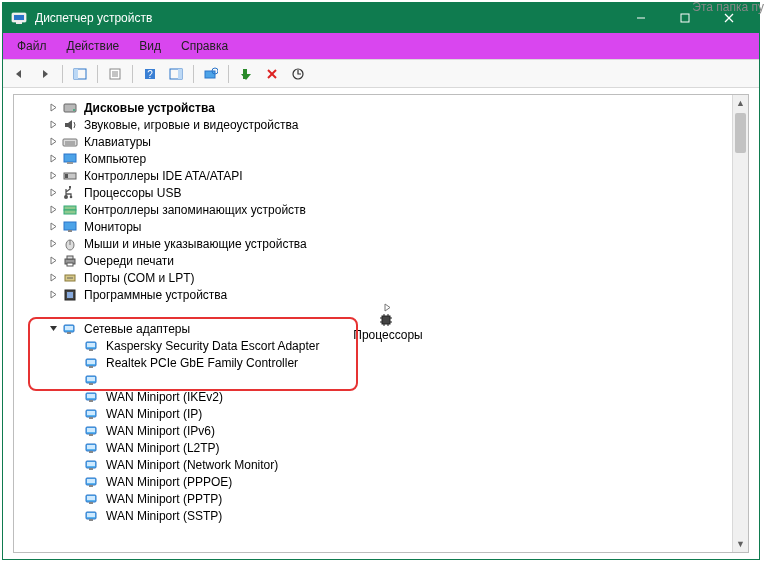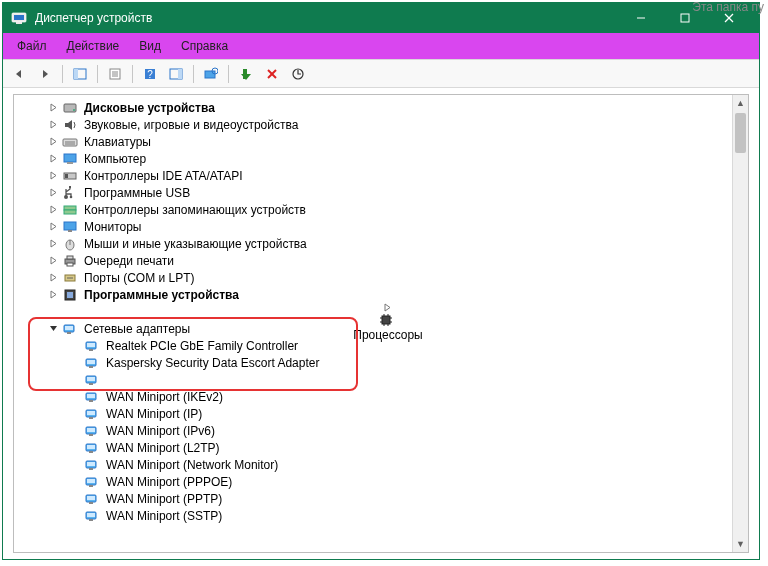--- a/index.html
+++ b/index.html
@@ -244,21 +244,21 @@
               </svg>
             </span>
             <span class="nicon">
               <svg width="16" height="16">
                 <circle cx="4" cy="12" r="2" fill="#555"></circle>
                 <path d="M4 12 L4 4 M4 7 L8 4 L8 2 M4 9 L9 9 L9 12" fill="none" stroke="#555" stroke-width="1.3"></path>
                 <rect x="7" y="1" width="2" height="2" fill="#555"></rect>
                 <circle cx="9" cy="12" r="1.3" fill="#555"></circle>
               </svg>
             </span>
-            <span class="label">Программные USB</span>
+            <span class="label">Процессоры USB</span>
           </div>
           <div class="node" style="padding-left: 30px;">
             <span class="expander">
               <svg width="9" height="9">
                 <path d="M2 1 L7 4.5 L2 8 Z" fill="none" stroke="#777" stroke-width="1"></path>
               </svg>
             </span>
             <span class="nicon">
               <svg width="16" height="16">
                 <rect x="2" y="4" width="12" height="4" fill="#8fc98f" stroke="#3a7"></rect>
@@ -319,21 +319,21 @@
             <span class="nicon">
               <svg width="16" height="16">
                 <rect x="3" y="5" width="10" height="6" fill="#d6c88a" stroke="#8a7a3a"></rect>
                 <circle cx="6" cy="8" r="0.8" fill="#555"></circle>
                 <circle cx="8" cy="8" r="0.8" fill="#555"></circle>
                 <circle cx="10" cy="8" r="0.8" fill="#555"></circle>
               </svg>
             </span>
             <span class="label">Порты (COM и LPT)</span>
           </div>
-          <div class="node" style="padding-left: 30px; font-weight: bold;">
+          <div class="node" style="padding-left: 30px;">
             <span class="expander">
               <svg width="9" height="9">
                 <path d="M2 1 L7 4.5 L2 8 Z" fill="none" stroke="#777" stroke-width="1"></path>
               </svg>
             </span>
             <span class="nicon">
               <svg width="16" height="16">
                 <rect x="3" y="3" width="10" height="10" fill="#444" stroke="#222"></rect>
                 <rect x="5" y="5" width="6" height="6" fill="#8ad"></rect>
               </svg>
@@ -378,32 +378,32 @@
           </div>
           <div class="node" style="padding-left: 52px;">
             <span class="expander"></span>
             <span class="nicon">
               <svg width="16" height="16">
                 <rect x="2" y="4" width="10" height="7" rx="1" fill="#5ab4f0" stroke="#2a74c9"></rect>
                 <rect x="3" y="5" width="8" height="4" fill="#cfeaff"></rect>
                 <rect x="5" y="11" width="4" height="2" fill="#888"></rect>
               </svg>
             </span>
+            <span class="label">Kaspersky Security Data Escort Adapter</span>
+          </div>
+          <div class="node" style="padding-left: 52px;">
+            <span class="expander"></span>
+            <span class="nicon">
+              <svg width="16" height="16">
+                <rect x="2" y="4" width="10" height="7" rx="1" fill="#5ab4f0" stroke="#2a74c9"></rect>
+                <rect x="3" y="5" width="8" height="4" fill="#cfeaff"></rect>
+                <rect x="5" y="11" width="4" height="2" fill="#888"></rect>
+              </svg>
+            </span>
             <span class="label">Realtek PCIe GbE Family Controller</span>
-          </div>
-          <div class="node" style="padding-left: 52px;">
-            <span class="expander"></span>
-            <span class="nicon">
-              <svg width="16" height="16">
-                <rect x="2" y="4" width="10" height="7" rx="1" fill="#5ab4f0" stroke="#2a74c9"></rect>
-                <rect x="3" y="5" width="8" height="4" fill="#cfeaff"></rect>
-                <rect x="5" y="11" width="4" height="2" fill="#888"></rect>
-              </svg>
-            </span>
-            <span class="label">Kaspersky Security Data Escort Adapter</span>
           </div>
           <div class="node selected" style="padding-left: 52px;">
             <span class="expander"></span>
             <span class="nicon">
               <svg width="16" height="16">
                 <rect x="2" y="4" width="10" height="7" rx="1" fill="#5ab4f0" stroke="#2a74c9"></rect>
                 <rect x="3" y="5" width="8" height="4" fill="#cfeaff"></rect>
                 <rect x="5" y="11" width="4" height="2" fill="#888"></rect>
               </svg>
             </span>

